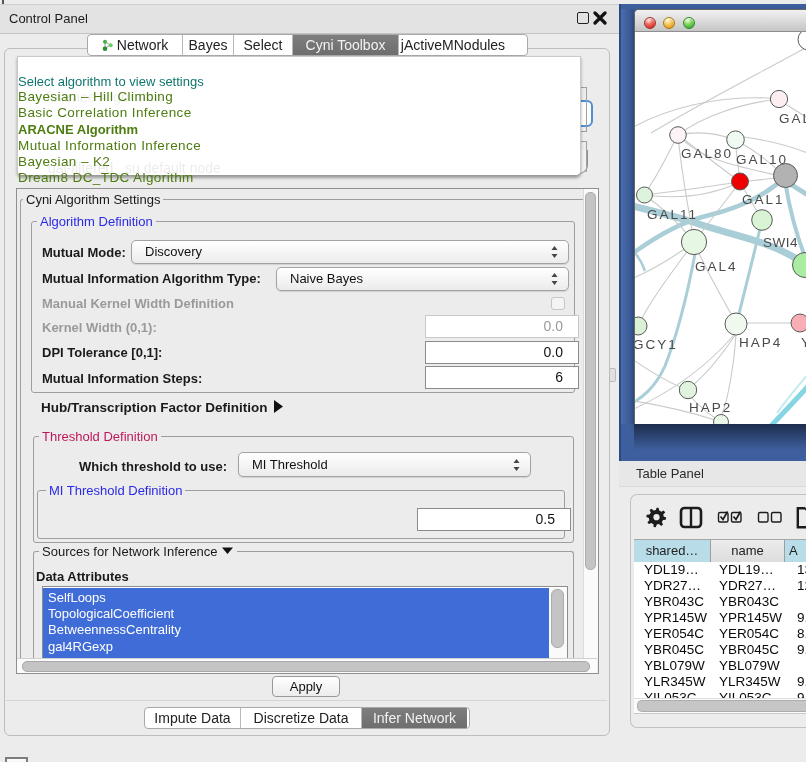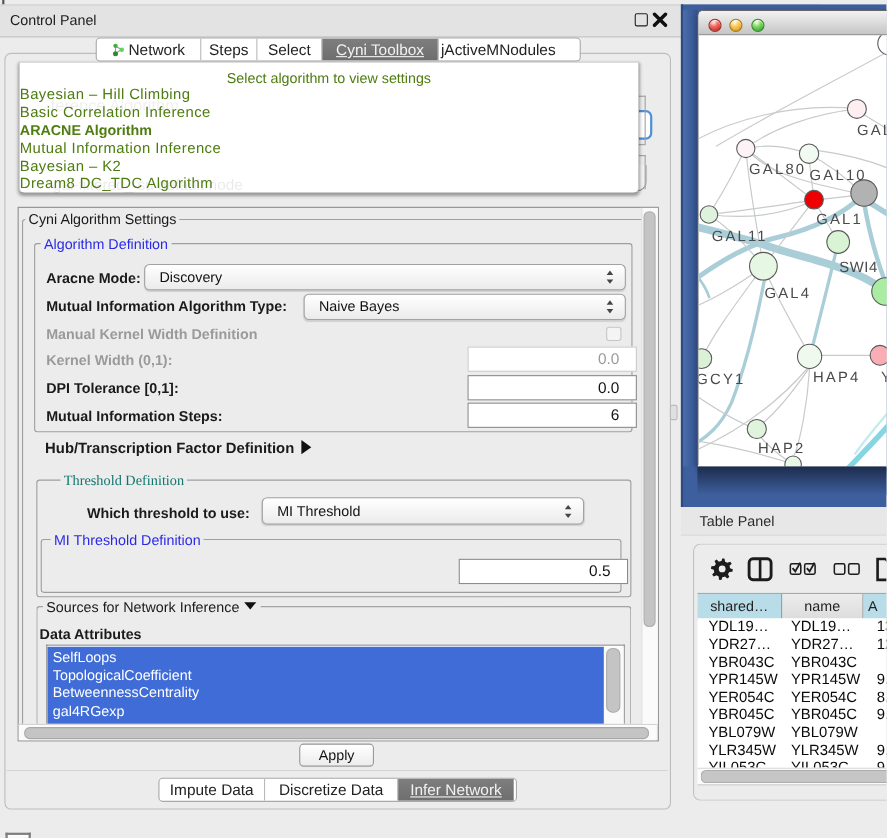--- a/index.html
+++ b/index.html
@@ -13,21 +13,21 @@
 #titlebar .t{position:absolute;left:9px;top:6px;font-size:13px;color:#1c1c1c;}
 #floatico{left:577px;top:12px;width:10px;height:10px;border:1.6px solid #222;border-radius:2px;}
 #innerpanel{left:4px;top:48px;width:604px;height:686px;border:1px solid #bdbdbd;
   border-radius:6px;background:#ececec;}
 
 .seg{position:absolute;display:flex;background:#fff;border:1px solid #a9a9a9;
   border-radius:4px;overflow:hidden;}
 .seg .s{font-size:14px;color:#222;display:flex;align-items:center;justify-content:center;
   border-right:1px solid #b9b9b9;white-space:nowrap;box-sizing:border-box;}
 .seg .s:last-child{border-right:none;}
-.seg .sel{background:linear-gradient(#7e7e7e,#6e6e6e);color:#f2f2f2;text-decoration:underline;}
+.seg .sel{background:linear-gradient(#7e7e7e,#6e6e6e);color:#f2f2f2;}
 
 #viewport{left:16px;top:188px;width:581px;height:484px;border:1px solid #8f8f8f;background:#ececec;}
 
 .gbox{position:absolute;border:1px solid #9e9e9e;border-radius:3px;}
 .glabel{position:absolute;top:-8px;background:#ececec;padding:0 3px;font-size:13px;white-space:nowrap;}
 .b{font-weight:700;}
 .lbl{position:absolute;font-size:13px;font-weight:700;color:#1a1a1a;white-space:nowrap;}
 .combo{position:absolute;background:linear-gradient(#ffffff,#ebebeb);
   border:1px solid #a2a2a2;border-radius:5px;box-shadow:0 1px 1px rgba(0,0,0,.12);}
 .combo .ct{position:absolute;left:13px;top:3px;font-size:13px;color:#111;}
@@ -49,36 +49,36 @@
     </svg>
   <div id="innerpanel" class="abs"></div>
 
   <div class="seg" style="left:87px;top:34px;width:439px;height:20px;">
     <div class="s" style="width:95px;"><svg width="11" height="13" viewBox="0 0 11 13" style="margin-right:4px;">
           <path d="M3 3L3 9.5M3 9.5L8.5 6M3 3L8.5 6" stroke="#999" stroke-width="1" fill="none"></path>
           <circle cx="3" cy="2.7" r="2" fill="#44ad44"></circle>
           <circle cx="3" cy="9.8" r="2.3" fill="#2c8c2c"></circle>
           <circle cx="8.7" cy="6.2" r="2" fill="#63cf63"></circle>
         </svg>Network</div>
-    <div class="s" style="width:51px;">Steps</div>
+    <div class="s" style="width:51px;">Bayes</div>
     <div class="s" style="width:59px;">Select</div>
     <div class="s sel" style="width:106px;">Cyni Toolbox</div>
     <div class="s" style="width:108px;">jActiveMNodules</div>
   </div>
 
   <div id="viewport" class="abs"></div>
 
   <div class="gbox" style="left:20px;top:199px;width:560px;height:473px;border-bottom:none;border-radius:3px 3px 0 0;padding-left:12px;">
     <span class="glabel" style="left:2px;color:#1a1a1a;">Cyni Algorithm Settings</span>
   </div>
 
   <div class="gbox" style="left:31px;top:221px;width:542px;height:170px;">
     <span class="glabel" style="left:5px;color:#2a2ae6;">Algorithm Definition</span>
   </div>
-  <div class="lbl" style="left:42px;top:245px;">Aracne Mode:</div>
+  <div class="lbl" style="left:42px;top:245px;">Mutual Mode:</div>
   <div class="combo" style="left:131px;top:240px;width:436px;height:22px;">
     <span class="ct">Discovery</span>
     <svg class="arr" viewBox="0 0 9 14">
         <path d="M4.5 1L7.5 5H1.5z" fill="#444"></path>
         <path d="M4.5 13L1.5 9H7.5z" fill="#444"></path>
       </svg>
   </div>
   <div class="lbl" style="left:42px;top:271px;">Mutual Information Algorithm Type:</div>
   <div class="combo" style="left:276px;top:267px;width:291px;height:22px;">
     <span class="ct">Naive Bayes</span>
@@ -95,21 +95,21 @@
   <div class="tfield" style="left:425px;top:341px;width:137px;height:21px;">0.0</div>
   <div class="lbl" style="left:42px;top:371px;">Mutual Information Steps:</div>
   <div class="tfield" style="left:425px;top:366px;width:137px;height:21px;">6</div>
 
   <div class="lbl" style="left:41px;top:400px;font-size:13.5px;">Hub/Transcription Factor Definition</div>
   <svg class="abs" style="left:272px;top:399px;" width="12" height="15" viewBox="0 0 12 15">
       <path d="M2 1L11 7.5L2 14z" fill="#111"></path>
     </svg>
 
   <div class="gbox" style="left:33px;top:436px;width:539px;height:105px;">
-    <span class="glabel" style="left:21px;color:#0f766e;font-family:Liberation Serif, serif;">Threshold Definition</span>
+    <span class="glabel" style="left:5px;color:#be185d;">Threshold Definition</span>
   </div>
   <div class="lbl" style="left:79px;top:459px;">Which threshold to use:</div>
   <div class="combo" style="left:238px;top:452px;width:291px;height:23px;">
     <span class="ct" style="top:4px;">MI Threshold</span>
     <svg class="arr" style="top:5px;" viewBox="0 0 9 14">
         <path d="M4.5 1L7.5 5H1.5z" fill="#444"></path>
         <path d="M4.5 13L1.5 9H7.5z" fill="#444"></path>
       </svg>
   </div>
 
@@ -152,21 +152,21 @@
 
   <div class="abs" style="left:575px;top:100px;width:14px;height:23px;border:2.2px solid #4f8fd6;border-radius:6px;background:#fff;"></div>
   <div class="abs" style="left:580px;top:87px;width:7px;height:1px;background:#a0a0a0;"></div>
   <div class="abs" style="left:586px;top:87px;width:1px;height:44px;background:#a0a0a0;"></div>
   <div class="abs" style="left:580px;top:131px;width:7px;height:1px;background:#a0a0a0;"></div>
   <div class="abs" style="left:580px;top:141px;width:7px;height:1px;background:#a0a0a0;"></div>
   <div class="abs" style="left:570px;top:150px;width:17px;height:23px;border-right:1.5px solid #909090;border-bottom:1.5px solid #909090;border-radius:0 0 9px 0;background:#f2f2f2;"></div>
   <div class="abs" style="left:586px;top:141px;width:1px;height:31px;background:#a0a0a0;"></div>
 
   <div class="abs" style="left:17px;top:56px;width:562px;height:118px;background:#fff;border:1px solid #c9c9c9;border-bottom-color:#9a9a9a;border-radius:0 0 5px 5px;box-shadow:0 2px 3px rgba(0,0,0,.35);">
-    <div style="text-align:center;font-size:13px;color:#4d7c0f;margin-top:6px;">Select algorithm to view settings</div>
+    <div style="text-align:left;font-size:13px;color:#0f766e;margin-top:17px;">Select algorithm to view settings</div>
     <div style="position:absolute;left:28px;top:31px;font-size:15px;color:#000;opacity:.06;">ference Algorithm</div>
     <div style="position:absolute;left:30px;top:103px;font-size:14px;color:#000;opacity:.08;">gal-filtered_ su default node</div>
     <div style="position:relative;font-size:13.5px;letter-spacing:0.4px;color:#4d7c0f;line-height:16.3px;margin:0;">Bayesian – Hill Climbing<br>Basic Correlation Inference<br><span class="b" style="font-size:13px;letter-spacing:0;">ARACNE Algorithm</span><br>Mutual Information Inference<br>Bayesian – K2<br>Dream8 DC_TDC Algorithm</div>
   </div>
 
   <div id="desktop" class="abs" style="left:619px;top:4px;width:187px;height:457px;background:#3e5f9e;"></div>
   <div class="abs" style="left:619px;top:4px;width:2px;height:457px;background:#2e4a7e;"></div>
   <div class="abs" style="left:621px;top:9px;width:13px;height:415px;background:linear-gradient(90deg,#4a6dac,#33528c);"></div>
 
   <div class="abs" style="left:634px;top:9px;width:172px;height:415px;border:1px solid #666;border-right:none;border-radius:5px 0 0 0;background:#fff;box-shadow:2px 3px 6px rgba(0,0,20,.45);overflow:hidden;">

